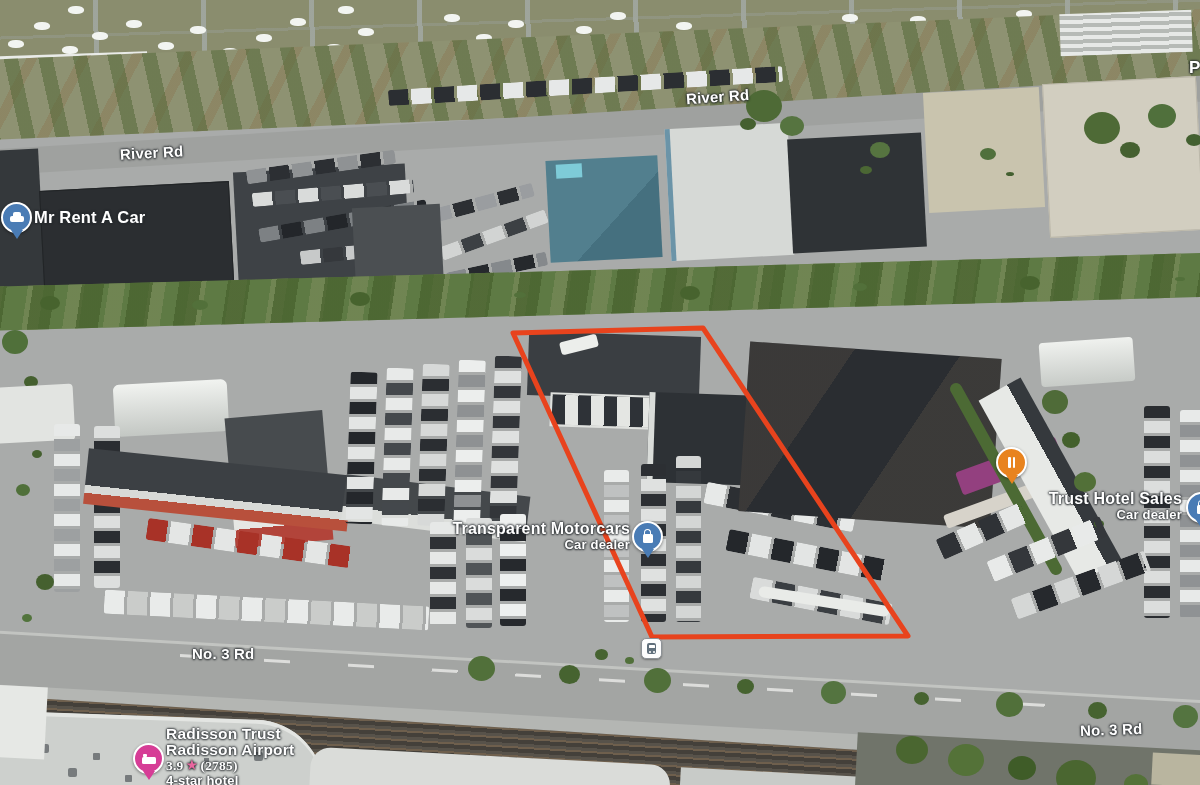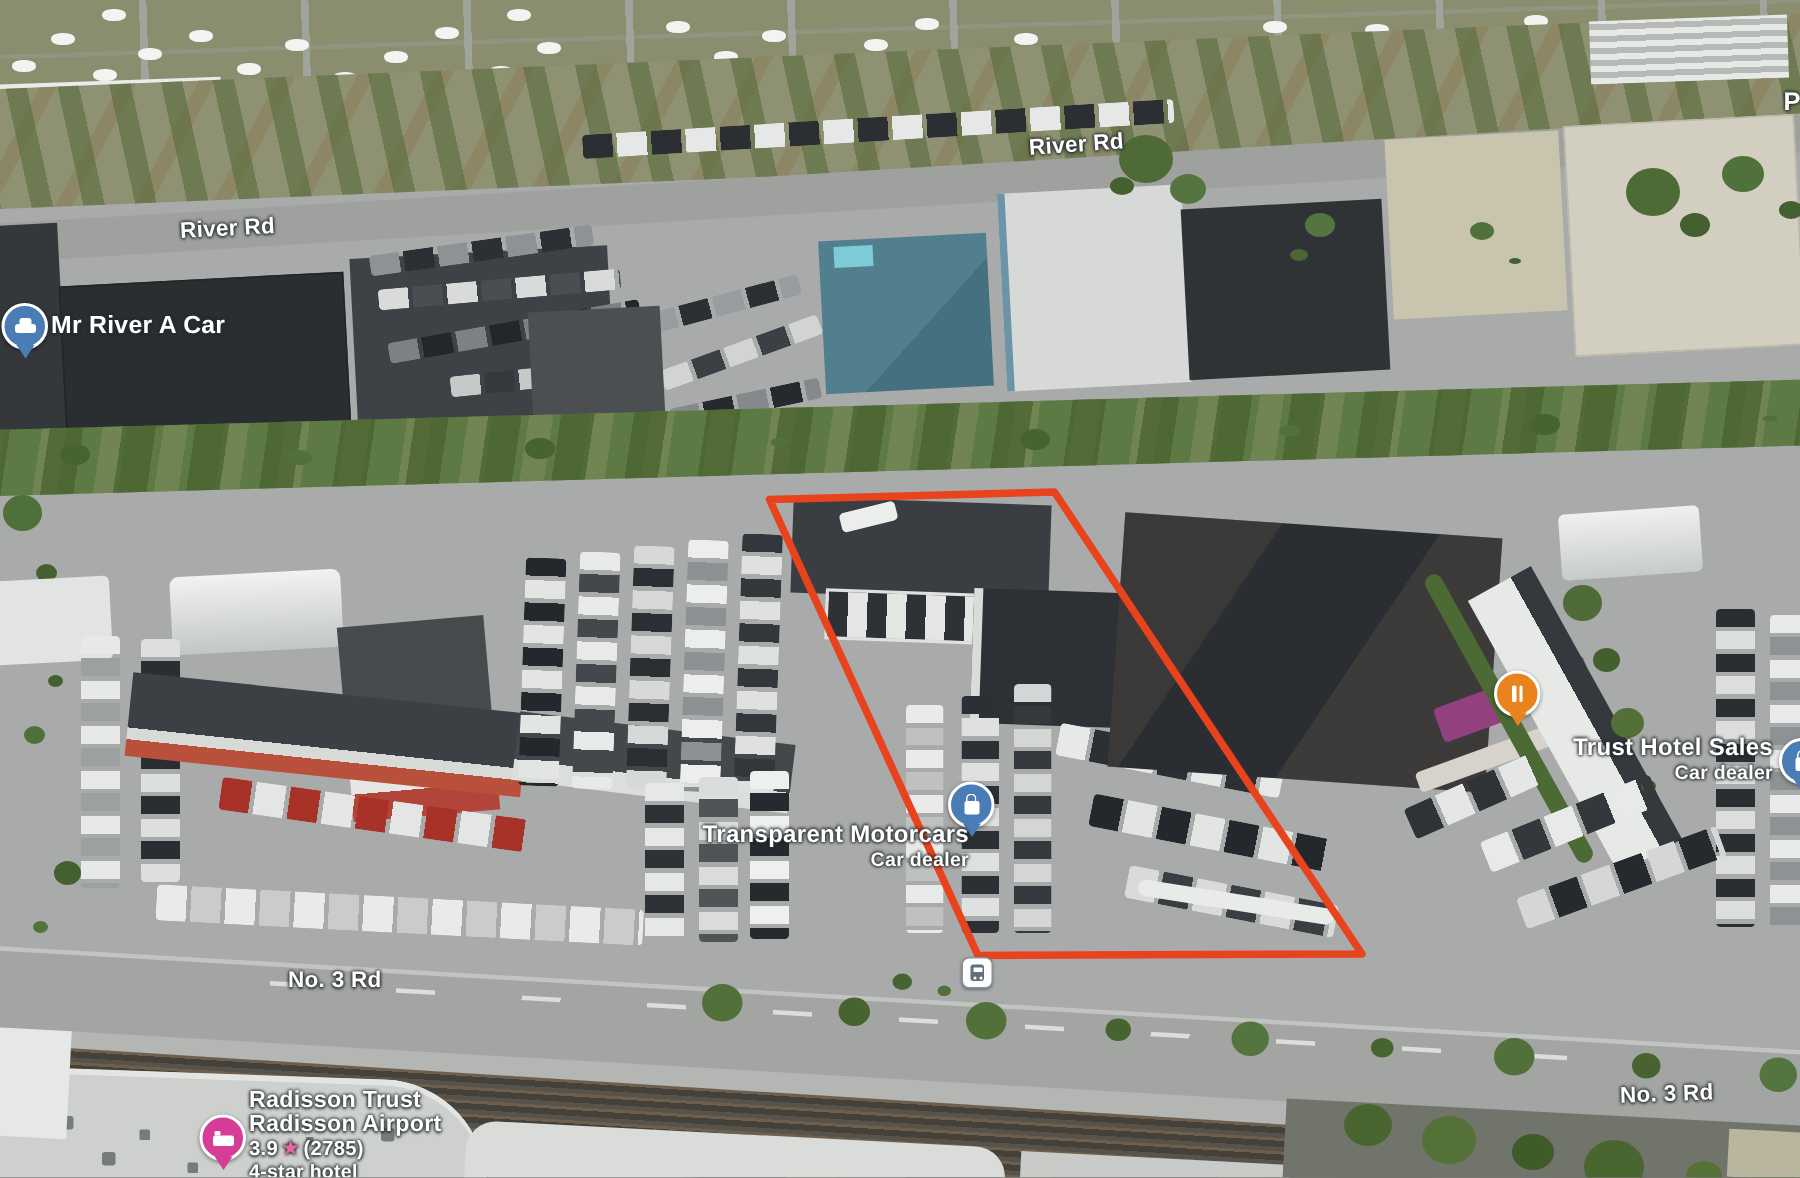--- a/index.html
+++ b/index.html
@@ -14,21 +14,21 @@
   .crv{position:absolute;border-radius:3px;
       background:repeating-linear-gradient(180deg,var(--a,#e8eaea) 0 12px,transparent 12px 30px),
                  repeating-linear-gradient(180deg,transparent 0 15px,var(--b,#26292d) 15px 27px,transparent 27px 30px);}
   
   .lbl{position:absolute;color:#fff;font-weight:700;white-space:nowrap;letter-spacing:.2px;
        text-shadow:0 1px 2px rgba(40,44,48,.9),0 -1px 2px rgba(40,44,48,.6),
                    1px 0 2px rgba(40,44,48,.65),-1px 0 2px rgba(40,44,48,.65);}
   .lbl .sub{display:block;font-weight:600;font-size:13px;line-height:15px;}
   .place{font-size:16px;line-height:16px;}
   .ralign{text-align:right;}
-  .rate{display:flex;gap:3px;font-size:13.5px;line-height:15px;}
+  .rate{display:flex;gap:3px;font-size:13.5px;line-height:15px;font-family:Liberation Serif, serif;}
   .star{color:#e9679f;font-size:12px;}
   
   .pin{position:absolute;width:27px;height:27px;border-radius:50%;border:2.5px solid #fff;
        box-shadow:0 1px 3px rgba(0,0,0,.45);display:flex;align-items:center;justify-content:center;z-index:30;}
   .pin::after{content:"";position:absolute;left:50%;top:100%;transform:translateX(-50%) translateY(-1px);
        border-left:6px solid transparent;border-right:6px solid transparent;border-top:9px solid #4a7cb5;}
   .pin-blue{background:#4a7cb5}.pin-blue::after{border-top-color:#4a7cb5}
   .pin-orange{background:#e8831e}.pin-orange::after{border-top-color:#e8831e}
   .pin-pink{background:#d63d96}.pin-pink::after{border-top-color:#d63d96}
   .ic-car{width:14px;height:6px;background:#fff;border-radius:2px;position:relative;margin-top:2px;}
@@ -153,26 +153,26 @@
 
   <div class="lbl" style="left:120px;top:144px;font-size:15px;transform:rotate(-3deg);">River Rd</div>
   <div class="lbl" style="left:686px;top:88px;font-size:15px;transform:rotate(-4deg);">River Rd</div>
   <div class="lbl" style="left:192px;top:645px;font-size:15px;">No. 3 Rd</div>
   <div class="lbl" style="left:1080px;top:721px;font-size:15px;transform:rotate(-2deg);">No. 3 Rd</div>
   <div class="lbl" style="left:1189px;top:58px;font-size:17px;">P</div>
 
   <div class="pin pin-blue" style="left:1px;top:202px;">
       <span class="ic-car"></span>
     </div>
-  <div class="lbl place" style="left:34px;top:209px;font-size:16.5px;">Mr River A Car</div>
+  <div class="lbl place" style="left:34px;top:209px;font-size:16.5px;">Mr Rent A Car</div>
 
   <div class="pin pin-blue" style="left:632px;top:521px;">
       <span class="ic-bag"></span>
     </div>
-  <div class="lbl place ralign" style="right:554px;top:521px;margin-top:28px;">
+  <div class="lbl place ralign" style="right:570px;top:521px;">
     <span>Transparent Motorcars</span>
     <span class="sub">Car dealer</span>
   </div>
 
   <div class="pin pin-orange" style="left:996px;top:447px;">
       <span class="ic-fork"></span>
     </div>
 
   <div class="pin pin-blue" style="left:1186px;top:492px;">
       <span class="ic-bag"></span>

